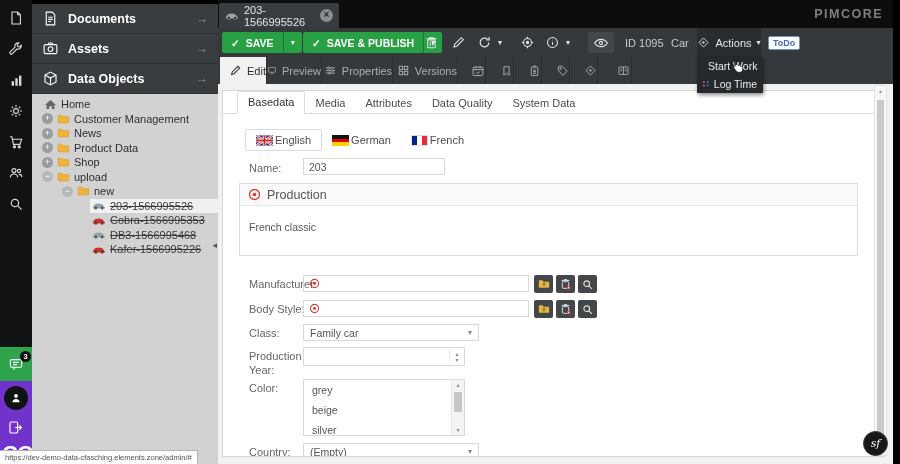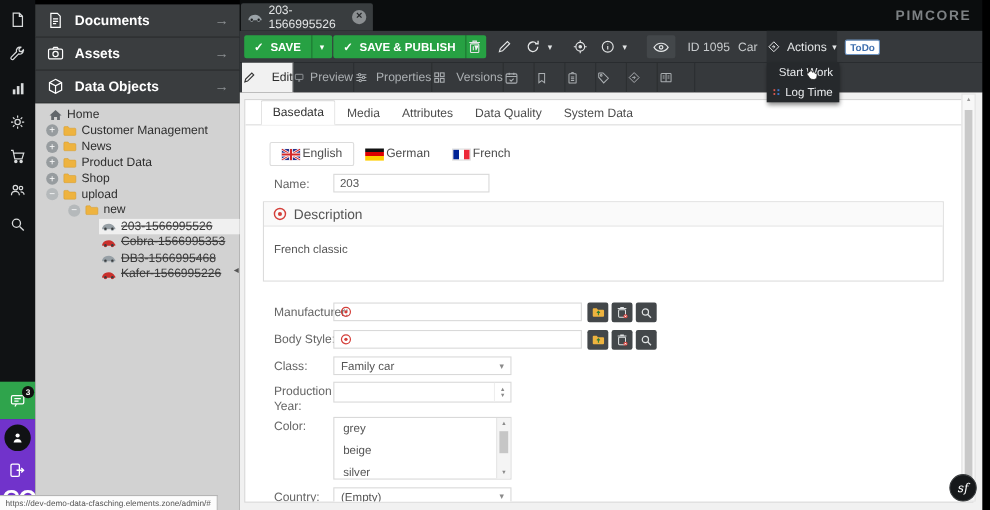--- a/index.html
+++ b/index.html
@@ -39,21 +39,21 @@
   .toolbar{position:absolute;top:28px;left:0;right:0;height:29px;background:#36393c;}
   .btn-green{position:absolute;top:4px;height:21px;background:#27a143;border-radius:2px;color:#fff;display:flex;align-items:stretch;}
   .bmain{padding:0 9px;font-size:10.5px;font-weight:bold;display:flex;gap:6px;align-items:center;}
   .bcaret{width:18px;border-left:1px solid rgba(0,0,0,.28);display:flex;align-items:center;justify-content:center;font-size:8px;}
   .tbtn{position:absolute;top:4px;width:22px;height:21px;display:flex;align-items:center;justify-content:center;color:#e2e4e5;font-size:8px;}
   .tbtn.litebg{background:#43474a;border-radius:2px;}
   .tlabel{position:absolute;top:9px;font-size:11px;color:#c8cbcd;}
   .actions-btn{position:absolute;left:479px;top:0;height:29px;width:64px;background:#2a2d30;display:flex;align-items:center;justify-content:center;gap:5px;color:#e3e5e6;font-size:11px;}
   .todo{position:absolute;left:550px;top:8px;height:12px;padding:0 4px;background:#fff;border:1px solid #6d93c0;border-radius:2px;color:#3f6fae;font-size:9px;font-weight:bold;line-height:12px;}
   .tabrow{position:absolute;top:57px;left:0;right:0;height:27px;background:#36393c;display:flex;padding-left:2px;}
-  .etab{display:flex;align-items:center;justify-content:space-between;gap:5px;color:#abafb2;font-size:11px;border-right:1px solid #2c2f31;box-sizing:border-box;flex:none;}
+  .etab{display:flex;align-items:center;justify-content:flex-end;gap:5px;color:#abafb2;font-size:11px;border-right:1px solid #2c2f31;box-sizing:border-box;flex:none;}
   .etab.active{background:#f1f1f1;color:#2b2b2b;}
   .content{position:absolute;top:84px;left:0;right:0;bottom:0;background:#f1f1f1;}
   .panel{position:absolute;left:4px;top:6px;width:663px;bottom:7px;background:#fff;border:1px solid #d6d6d6;overflow:hidden;box-sizing:border-box;}
   .dtabs{position:absolute;top:0;left:0;right:0;height:22px;border-bottom:1px solid #dcdcdc;padding-left:14px;display:flex;align-items:flex-end;}
   .dtab{padding:4px 10px 5px;font-size:11px;color:#4c4c4c;position:relative;bottom:-1px;}
   .dtab.active{background:#fff;border:1px solid #dcdcdc;border-bottom:1px solid #fff;border-radius:2px 2px 0 0;color:#333;}
   .ltabs{position:absolute;top:38px;left:22px;display:flex;align-items:center;}
   .ltab{display:flex;align-items:center;gap:2px;padding:4px 10px;font-size:11px;color:#4c4c4c;}
   .ltab.active{border:1px solid #dcdcdc;border-radius:2px;background:#fff;}
   .flag{width:17px;height:11px;flex:none;}
@@ -61,21 +61,21 @@
   .flag-fr{background:linear-gradient(90deg,#002395 33%,#fff 33% 66%,#ed2939 66%);border:1px solid #ddd;box-sizing:border-box;}
   .flabel{position:absolute;left:26px;font-size:11px;color:#666;}
   .tinput{position:absolute;left:80px;width:142px;height:17px;border:1px solid #d9d9d9;font-size:10.5px;color:#555;padding:0 5px;box-sizing:border-box;font-family:"Liberation Sans",sans-serif;}
   .desc{position:absolute;left:16px;right:26px;top:92px;height:73px;border:1px solid #dcdcdc;box-sizing:border-box;}
   .desc-h{height:21px;background:#fafafa;border-bottom:1px solid #e6e6e6;display:flex;align-items:center;padding:0 8px;gap:6px;}
   .desc-title{font-size:12.5px;color:#555;}
   .desc-b{padding:15px 9px 0;font-size:10.5px;color:#555;}
   .relfield{position:absolute;left:80px;width:226px;height:17px;border:1px solid #d9d9d9;box-sizing:border-box;display:flex;align-items:center;padding:0 5px;font-size:10.5px;color:#555;gap:4px;}
   .relfield .rv{flex:1;white-space:nowrap;overflow:hidden;}
   .sqbtn{position:absolute;width:19px;height:18px;background:#43474a;border-radius:2px;display:flex;align-items:center;justify-content:center;}
-  .selbox{position:absolute;left:80px;width:162px;height:17px;border:1px solid #d9d9d9;box-sizing:border-box;display:flex;align-items:center;justify-content:space-between;padding:0 6px;font-size:10.5px;color:#555;background:#fff;}
+  .selbox{position:absolute;left:80px;width:176px;height:17px;border:1px solid #d9d9d9;box-sizing:border-box;display:flex;align-items:center;justify-content:space-between;padding:0 6px;font-size:10.5px;color:#555;background:#fff;}
   .selbox .caret{color:#8a8a8a;font-size:8px;}
   .spinner{position:absolute;left:80px;width:162px;height:19px;border:1px solid #d9d9d9;box-sizing:border-box;background:#fff;}
   .spin-arrows{position:absolute;right:0;top:0;bottom:0;width:14px;border-left:1px solid #eee;display:flex;flex-direction:column;align-items:center;justify-content:center;color:#8a8a8a;font-size:6px;line-height:6px;}
   .listbox{position:absolute;left:80px;width:162px;height:57px;border:1px solid #d9d9d9;box-sizing:border-box;background:#fff;}
   .lopt{height:20px;line-height:20px;padding-left:8px;font-size:10.5px;color:#555;}
   .lscroll{position:absolute;right:0;top:0;bottom:0;width:12px;background:#f4f4f4;border-left:1px solid #e6e6e6;}
   .lthumb{position:absolute;left:2px;right:2px;top:12px;height:20px;background:#c6c6c6;}
   .lsar{position:absolute;left:0;right:0;text-align:center;color:#8a8a8a;font-size:6px;line-height:6px;}
   .vscroll{position:absolute;right:6px;top:1px;bottom:8px;width:13px;background:#f7f7f7;border:1px solid #e2e2e2;box-sizing:border-box;}
   .vthumb{position:absolute;left:2px;right:2px;top:14px;bottom:12px;background:#c9c9c9;}
@@ -458,21 +458,21 @@
 
         <div class="flabel" style="top:71px">Name:</div>
         <input class="tinput" style="top: 67px;" value="203">
 
         <div class="desc">
           <div class="desc-h">
             <svg width="13" height="13" viewBox="0 0 14 14">
                 <circle cx="7" cy="7" r="5.4" fill="none" stroke="#d43f3a" stroke-width="1.4"></circle>
                 <circle cx="7" cy="7" r="2" fill="#d43f3a"></circle>
               </svg>
-            <span class="desc-title">Description</span>
+            <span class="desc-title">Production</span>
           </div>
           <div class="desc-b">French classic</div>
         </div>
 
         <div class="flabel" style="top:187px">Manufacturer:</div>
         <div class="relfield" style="top:184px">
           <svg width="11" height="11" viewBox="0 0 14 14">
               <circle cx="7" cy="7" r="5.2" fill="none" stroke="#d43f3a" stroke-width="1.4"></circle>
               <circle cx="7" cy="7" r="1.9" fill="#d43f3a"></circle>
             </svg>

